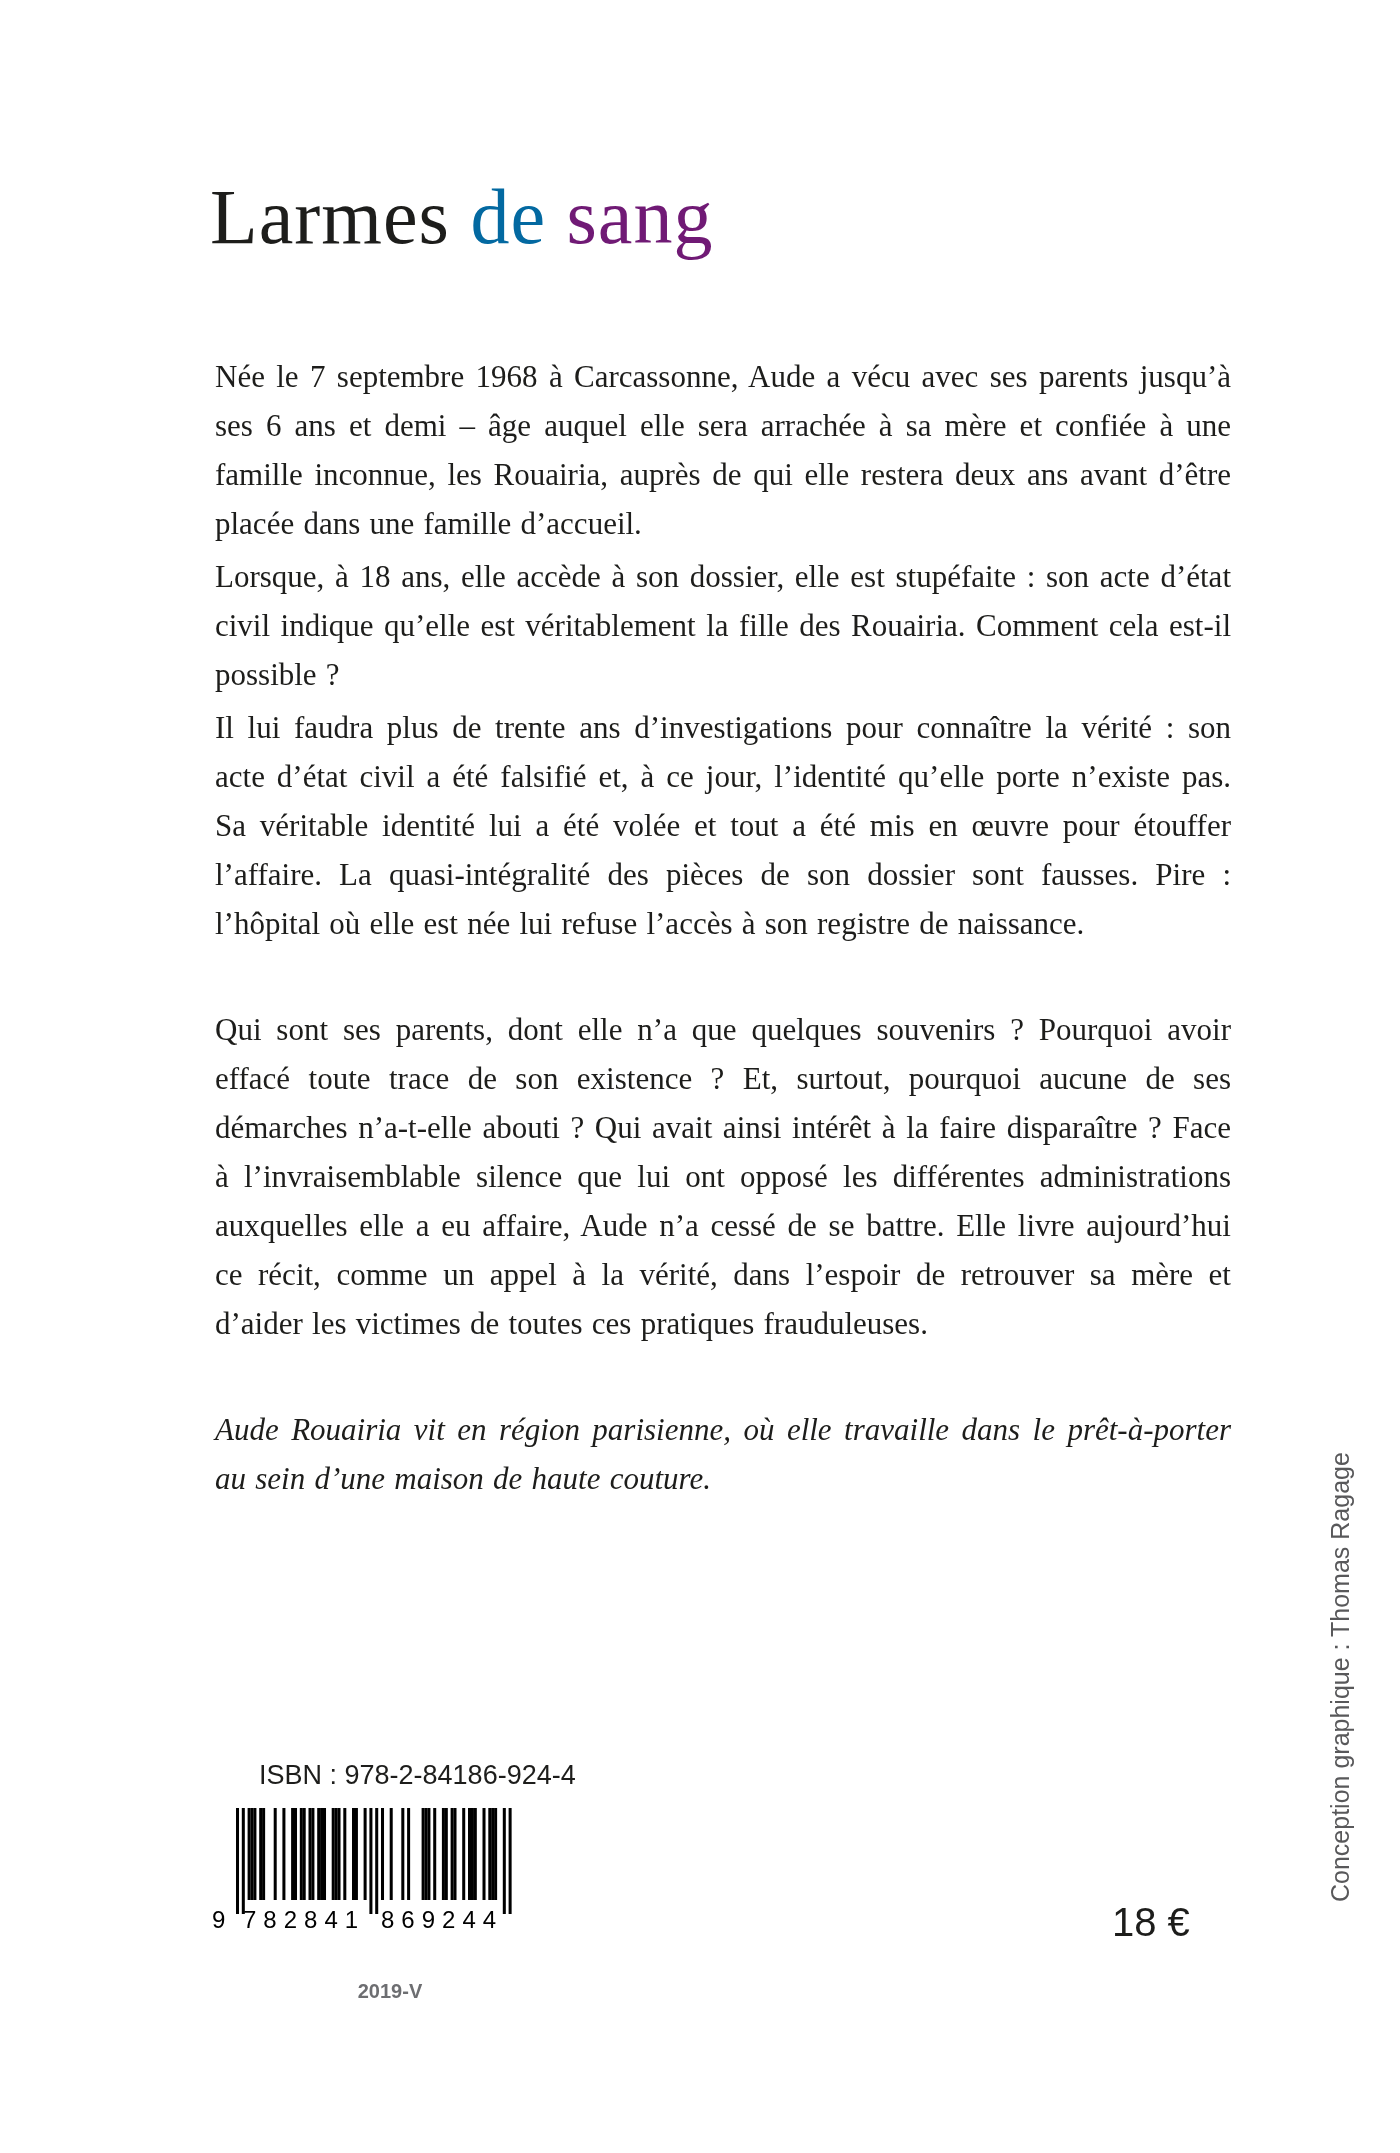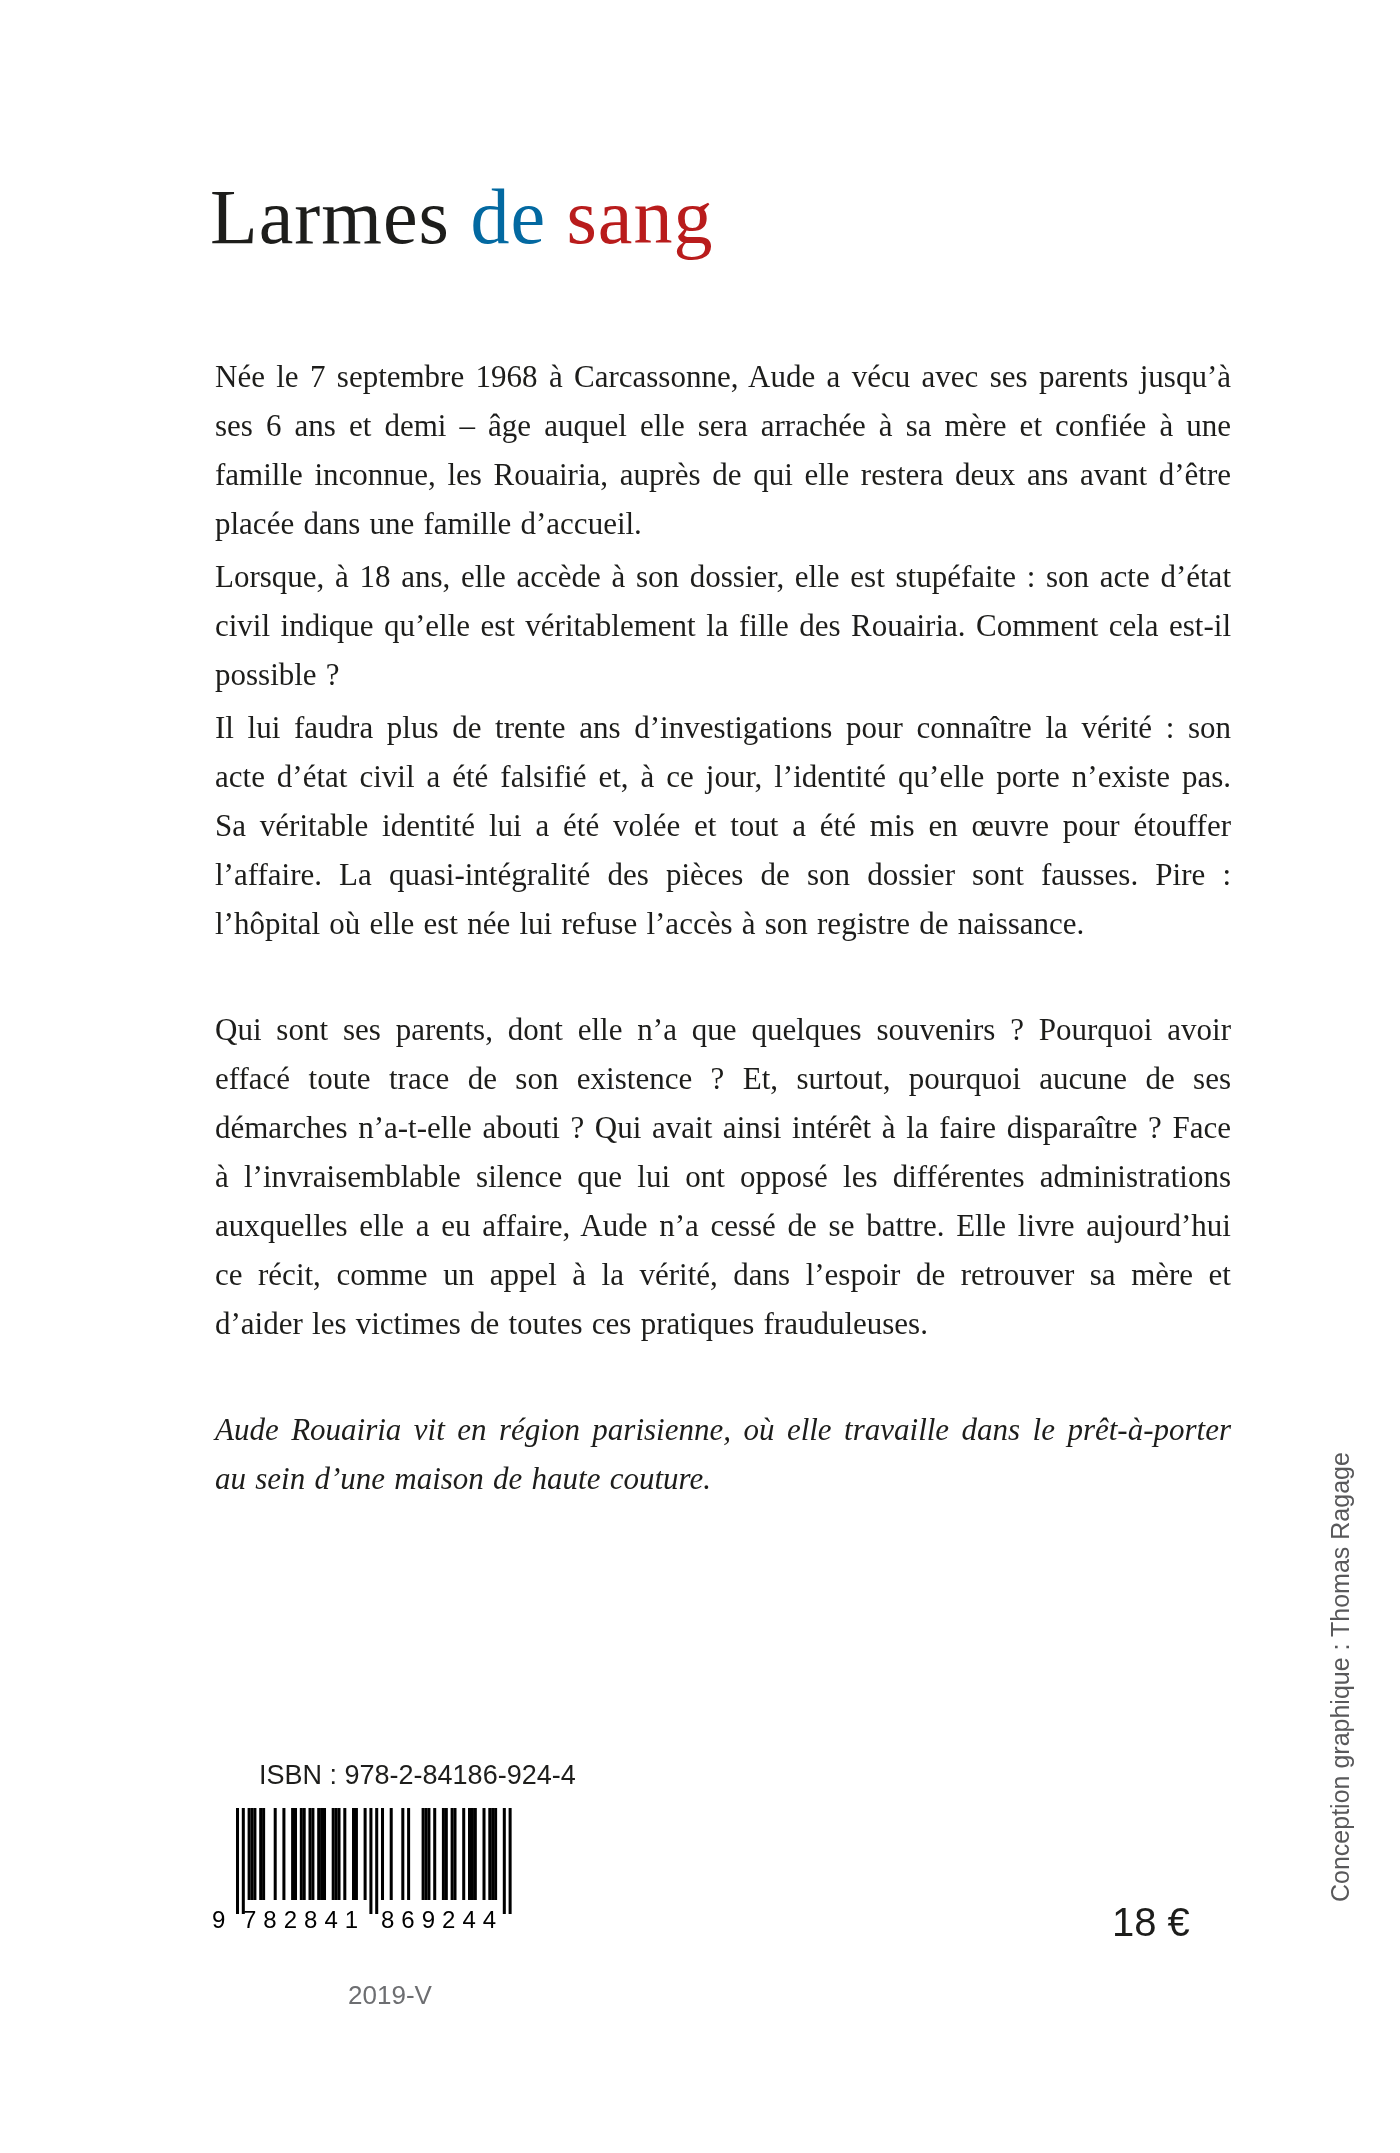--- a/index.html
+++ b/index.html
@@ -16,21 +16,21 @@
   .title {
     position: absolute;
     left: 210px;
     top: 172px;
     font-size: 78px;
     font-weight: 400;
     letter-spacing: 1px;
     white-space: nowrap;
   }
   .title .word-de { color: #0369a1; }
-  .title .word-sang { color: #b91c1c; }
+  .title .word-sang { color: #701a75; }
 
   .synopsis {
     position: absolute;
     left: 211px;
     top: 348px;
     width: 1024px;
     font-size: 31px;
     line-height: 49px;
     text-align: justify;
     word-spacing: 1.5px;
@@ -75,22 +75,23 @@
   .digit-left  { left: 31px;  width: 122px; text-align: right; letter-spacing: 7px; }
   .digit-right { left: 169px; width: 122px; text-align: right; letter-spacing: 7px; }
 
   .edition-code {
     position: absolute;
     left: 88px;
     top: 172px;
     width: 180px;
     text-align: center;
     font-family: "Liberation Sans", sans-serif;
-    font-size: 26px;
+    font-size: 20px;
     color: #6d6e71;
+    font-weight: bold;
   }
 
   .price {
     position: absolute;
     left: 1112px;
     top: 1900px;
     font-family: "Liberation Sans", sans-serif;
     font-size: 40px;
     color: #1d1d1b;
   }

